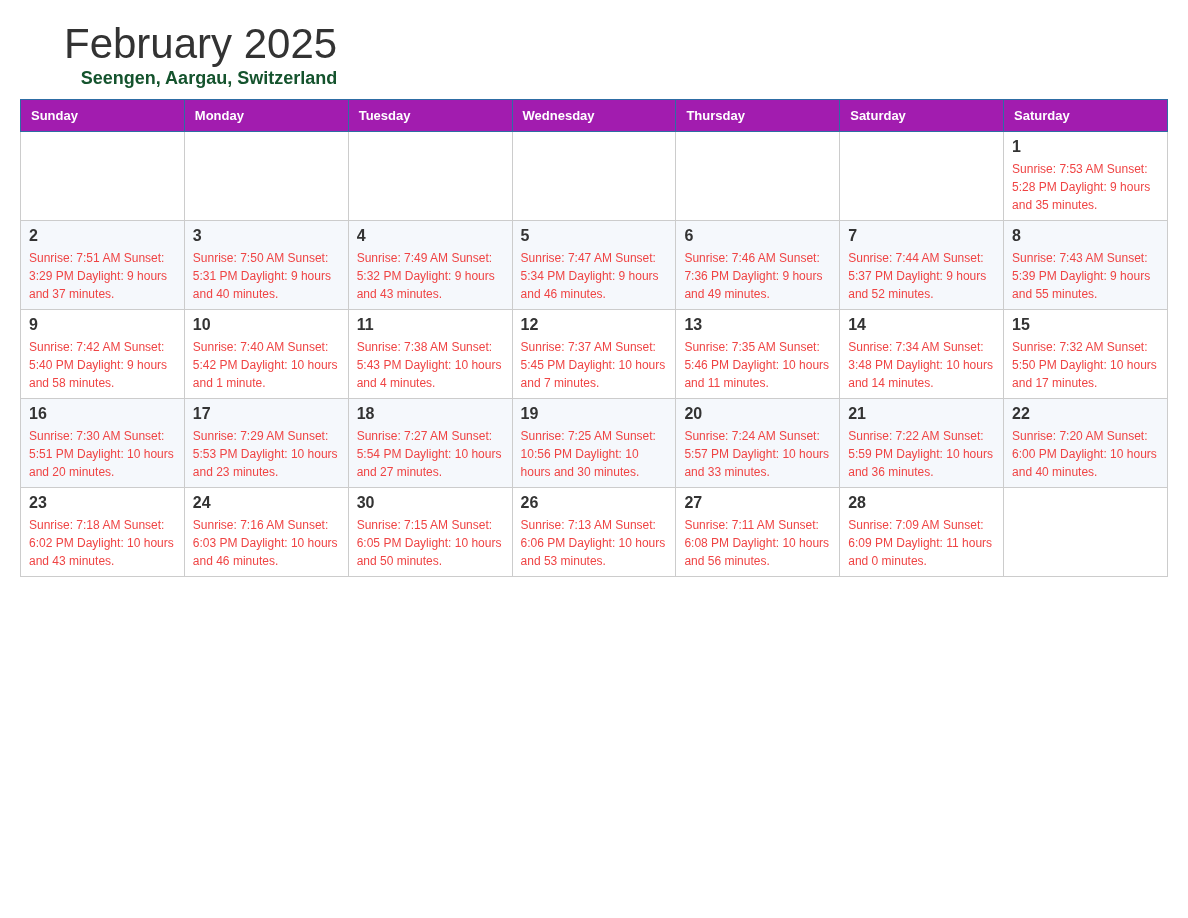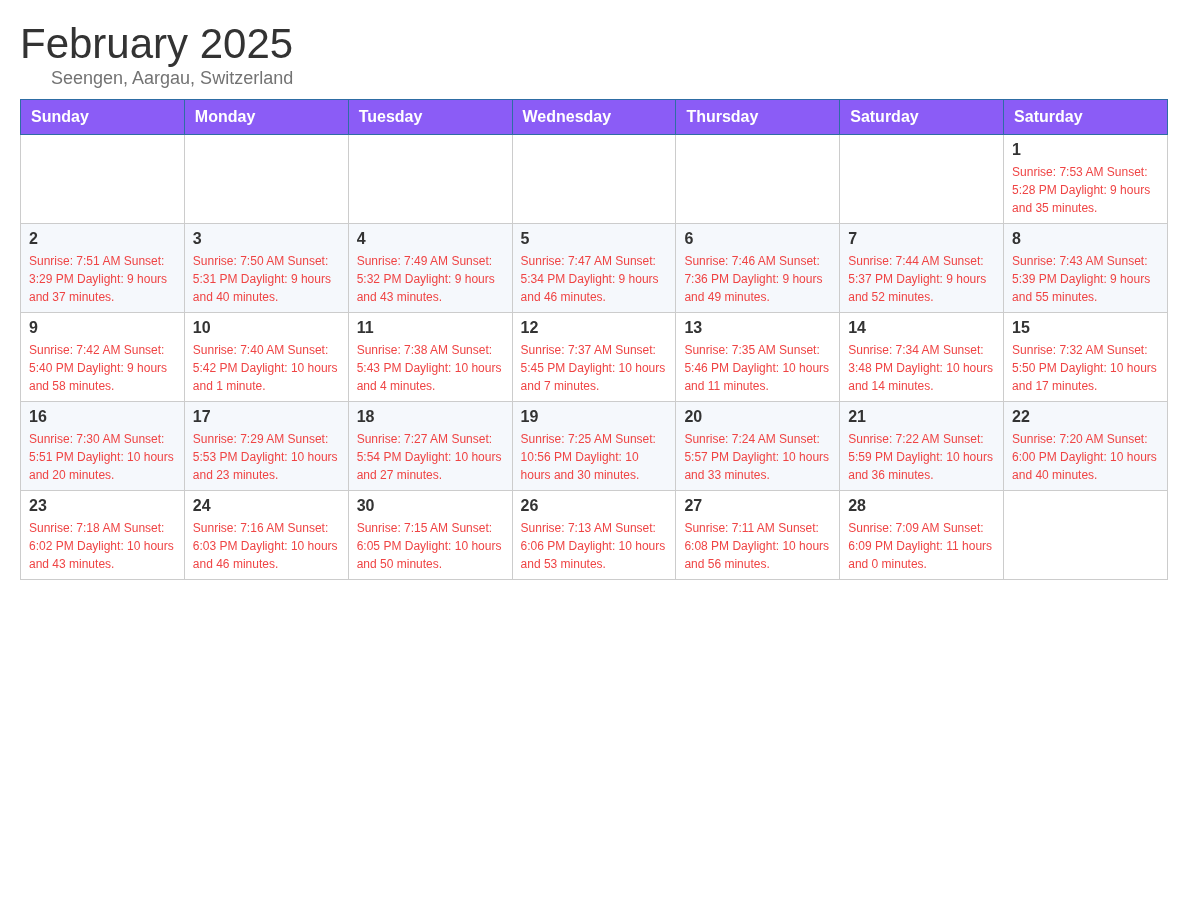--- a/index.html
+++ b/index.html
@@ -42,36 +42,38 @@
       font-weight: bold;
       color: #1a7abf;
     }
     .title-block {
       text-align: right;
     }
     .month-title {
       font-size: 42px;
       font-weight: normal;
       color: #333;
+      margin-left: 44px;
     }
     .location {
       font-size: 18px;
-      color: #737373;
+      color: #14532d;
+      font-weight: bold;
     }
     .calendar {
       width: 100%;
       border-collapse: collapse;
       margin-top: 10px;
     }
     .calendar th {
-      background-color: #8b5cf6;
+      background-color: #a21caf;
       color: #fff;
       padding: 8px 10px;
       text-align: left;
-      font-size: 16px;
+      font-size: 13px;
       font-weight: bold;
       border: 1px solid #2e6da4;
     }
     .calendar td {
       border: 1px solid #ccc;
       vertical-align: top;
       padding: 6px 8px;
       width: 14.28%;
       min-height: 110px;
       background: #fff;

